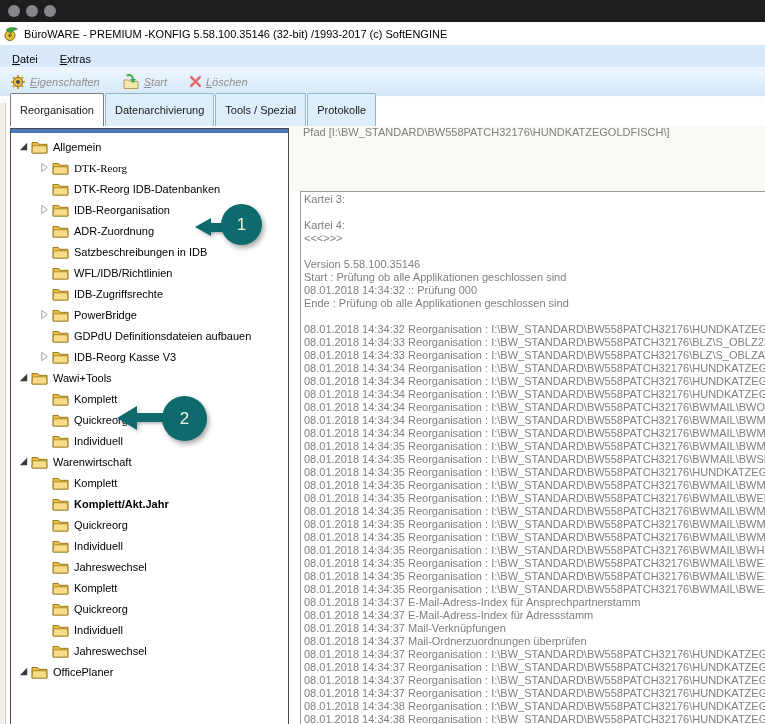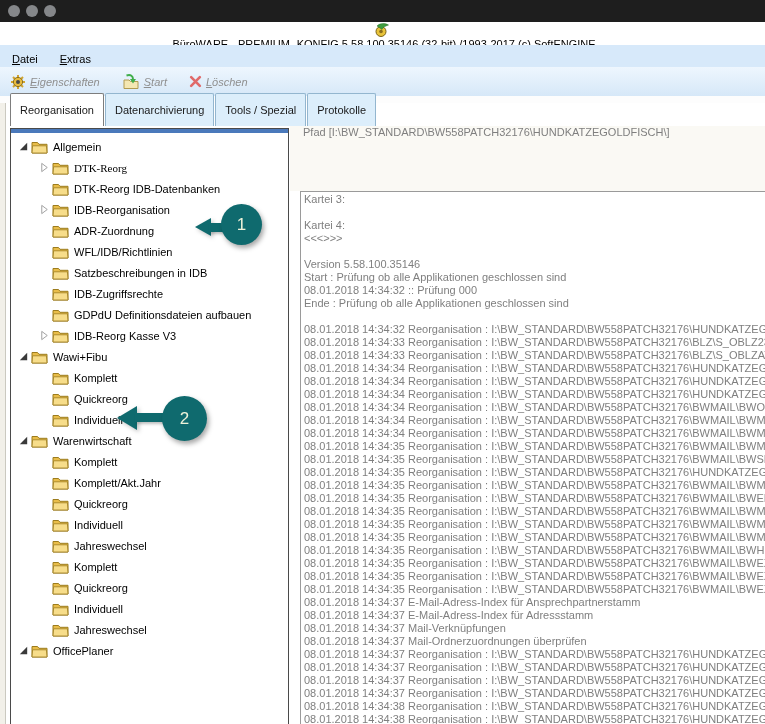--- a/index.html
+++ b/index.html
@@ -7,21 +7,21 @@
   .window{position:relative;width:765px;height:724px;overflow:hidden;background:#fff;
     font-family:"Liberation Sans",sans-serif;font-size:11px;color:#000;}
 
   
   .mac-bar{position:absolute;left:0;top:0;width:765px;height:22px;background:#1e1e1e;}
   .dot{position:absolute;top:5px;width:12px;height:12px;border-radius:50%;background:#85878a;}
   .dot1{left:8px}.dot2{left:26px}.dot3{left:44px}
 
   
   .titlebar{position:absolute;left:0;top:22px;width:765px;height:23px;background:#fff;
-    display:flex;align-items:center;padding-left:3px;flex-direction:column;}
+    display:flex;align-items:center;padding-left:3px;}
   .app-icon{width:16px;height:16px;margin-right:5px;display:inline-flex;}
   .title-text{color:#000;font-size:11px;white-space:nowrap;}
 
   
   .menubar{position:absolute;left:0;top:45px;width:765px;height:22px;background:#d7e9fa;
     display:flex;align-items:center;}
   .menu-item{padding:3px 10px;margin-left:2px;cursor:default;margin-top:6px;}
   .menu-item::first-letter{text-decoration:underline;}
 
   
@@ -216,43 +216,57 @@
           <span class="tree-label">ADR-Zuordnung</span>
         </div>
         <div class="tree-row" style="padding-left: 28px;">
           <span class="tg"></span>
           <span class="folder">
             <svg width="17" height="14" viewBox="0 0 17 14">
               <path d="M1 2.5 h5.5 l1.5 1.8 H16 V13 H1 z" fill="#e9bd49" stroke="#9c7c1e"></path>
               <path d="M1.6 5.8 H15.4 L16 13 H1 z" fill="#f7dd8a" stroke="#9c7c1e" stroke-width="0.8"></path>
             </svg>
           </span>
+          <span class="tree-label">Satzbeschreibungen in IDB</span>
+        </div>
+        <div class="tree-row" style="padding-left: 28px;">
+          <span class="tg"></span>
+          <span class="folder">
+            <svg width="17" height="14" viewBox="0 0 17 14">
+              <path d="M1 2.5 h5.5 l1.5 1.8 H16 V13 H1 z" fill="#e9bd49" stroke="#9c7c1e"></path>
+              <path d="M1.6 5.8 H15.4 L16 13 H1 z" fill="#f7dd8a" stroke="#9c7c1e" stroke-width="0.8"></path>
+            </svg>
+          </span>
           <span class="tree-label">WFL/IDB/Richtlinien</span>
         </div>
         <div class="tree-row" style="padding-left: 28px;">
           <span class="tg"></span>
           <span class="folder">
             <svg width="17" height="14" viewBox="0 0 17 14">
               <path d="M1 2.5 h5.5 l1.5 1.8 H16 V13 H1 z" fill="#e9bd49" stroke="#9c7c1e"></path>
               <path d="M1.6 5.8 H15.4 L16 13 H1 z" fill="#f7dd8a" stroke="#9c7c1e" stroke-width="0.8"></path>
             </svg>
           </span>
-          <span class="tree-label">Satzbeschreibungen in IDB</span>
-        </div>
-        <div class="tree-row" style="padding-left: 28px;">
-          <span class="tg"></span>
-          <span class="folder">
-            <svg width="17" height="14" viewBox="0 0 17 14">
-              <path d="M1 2.5 h5.5 l1.5 1.8 H16 V13 H1 z" fill="#e9bd49" stroke="#9c7c1e"></path>
-              <path d="M1.6 5.8 H15.4 L16 13 H1 z" fill="#f7dd8a" stroke="#9c7c1e" stroke-width="0.8"></path>
-            </svg>
-          </span>
           <span class="tree-label">IDB-Zugriffsrechte</span>
         </div>
         <div class="tree-row" style="padding-left: 28px;">
+          <span class="tg">
+            <svg width="11" height="11" viewBox="0 0 12 12">
+              <polygon points="3,1.5 9,6 3,10.5" fill="none" stroke="#9a9a9a"></polygon>
+            </svg>
+          </span>
+          <span class="folder">
+            <svg width="17" height="14" viewBox="0 0 17 14">
+              <path d="M1 2.5 h5.5 l1.5 1.8 H16 V13 H1 z" fill="#e9bd49" stroke="#9c7c1e"></path>
+              <path d="M1.6 5.8 H15.4 L16 13 H1 z" fill="#f7dd8a" stroke="#9c7c1e" stroke-width="0.8"></path>
+            </svg>
+          </span>
+          <span class="tree-label">PowerBridge</span>
+        </div>
+        <div class="tree-row" style="padding-left: 28px;">
           <span class="tg"></span>
           <span class="folder">
             <svg width="17" height="14" viewBox="0 0 17 14">
               <path d="M1 2.5 h5.5 l1.5 1.8 H16 V13 H1 z" fill="#e9bd49" stroke="#9c7c1e"></path>
               <path d="M1.6 5.8 H15.4 L16 13 H1 z" fill="#f7dd8a" stroke="#9c7c1e" stroke-width="0.8"></path>
             </svg>
           </span>
           <span class="tree-label">GDPdU Definitionsdateien aufbauen</span>
         </div>
         <div class="tree-row" style="padding-left: 28px;">
@@ -274,21 +288,21 @@
             <svg width="11" height="11" viewBox="0 0 12 12">
               <polygon points="10,2 10,10 2,10" fill="#3a3a3a"></polygon>
             </svg>
           </span>
           <span class="folder">
             <svg width="17" height="14" viewBox="0 0 17 14">
               <path d="M1 2.5 h5.5 l1.5 1.8 H16 V13 H1 z" fill="#e9bd49" stroke="#9c7c1e"></path>
               <path d="M1.6 5.8 H15.4 L16 13 H1 z" fill="#f7dd8a" stroke="#9c7c1e" stroke-width="0.8"></path>
             </svg>
           </span>
-          <span class="tree-label">Wawi+Fibu</span>
+          <span class="tree-label">Wawi+Tools</span>
         </div>
         <div class="tree-row" style="padding-left: 28px;">
           <span class="tg"></span>
           <span class="folder">
             <svg width="17" height="14" viewBox="0 0 17 14">
               <path d="M1 2.5 h5.5 l1.5 1.8 H16 V13 H1 z" fill="#e9bd49" stroke="#9c7c1e"></path>
               <path d="M1.6 5.8 H15.4 L16 13 H1 z" fill="#f7dd8a" stroke="#9c7c1e" stroke-width="0.8"></path>
             </svg>
           </span>
           <span class="tree-label">Komplett</span>
@@ -330,21 +344,21 @@
         <div class="tree-row" style="padding-left: 28px;">
           <span class="tg"></span>
           <span class="folder">
             <svg width="17" height="14" viewBox="0 0 17 14">
               <path d="M1 2.5 h5.5 l1.5 1.8 H16 V13 H1 z" fill="#e9bd49" stroke="#9c7c1e"></path>
               <path d="M1.6 5.8 H15.4 L16 13 H1 z" fill="#f7dd8a" stroke="#9c7c1e" stroke-width="0.8"></path>
             </svg>
           </span>
           <span class="tree-label">Komplett</span>
         </div>
-        <div class="tree-row" style="padding-left: 28px;">
+        <div class="tree-row" style="padding-left: 28px; font-weight: bold;">
           <span class="tg"></span>
           <span class="folder">
             <svg width="17" height="14" viewBox="0 0 17 14">
               <path d="M1 2.5 h5.5 l1.5 1.8 H16 V13 H1 z" fill="#e9bd49" stroke="#9c7c1e"></path>
               <path d="M1.6 5.8 H15.4 L16 13 H1 z" fill="#f7dd8a" stroke="#9c7c1e" stroke-width="0.8"></path>
             </svg>
           </span>
           <span class="tree-label">Komplett/Akt.Jahr</span>
         </div>
         <div class="tree-row" style="padding-left: 28px;">

